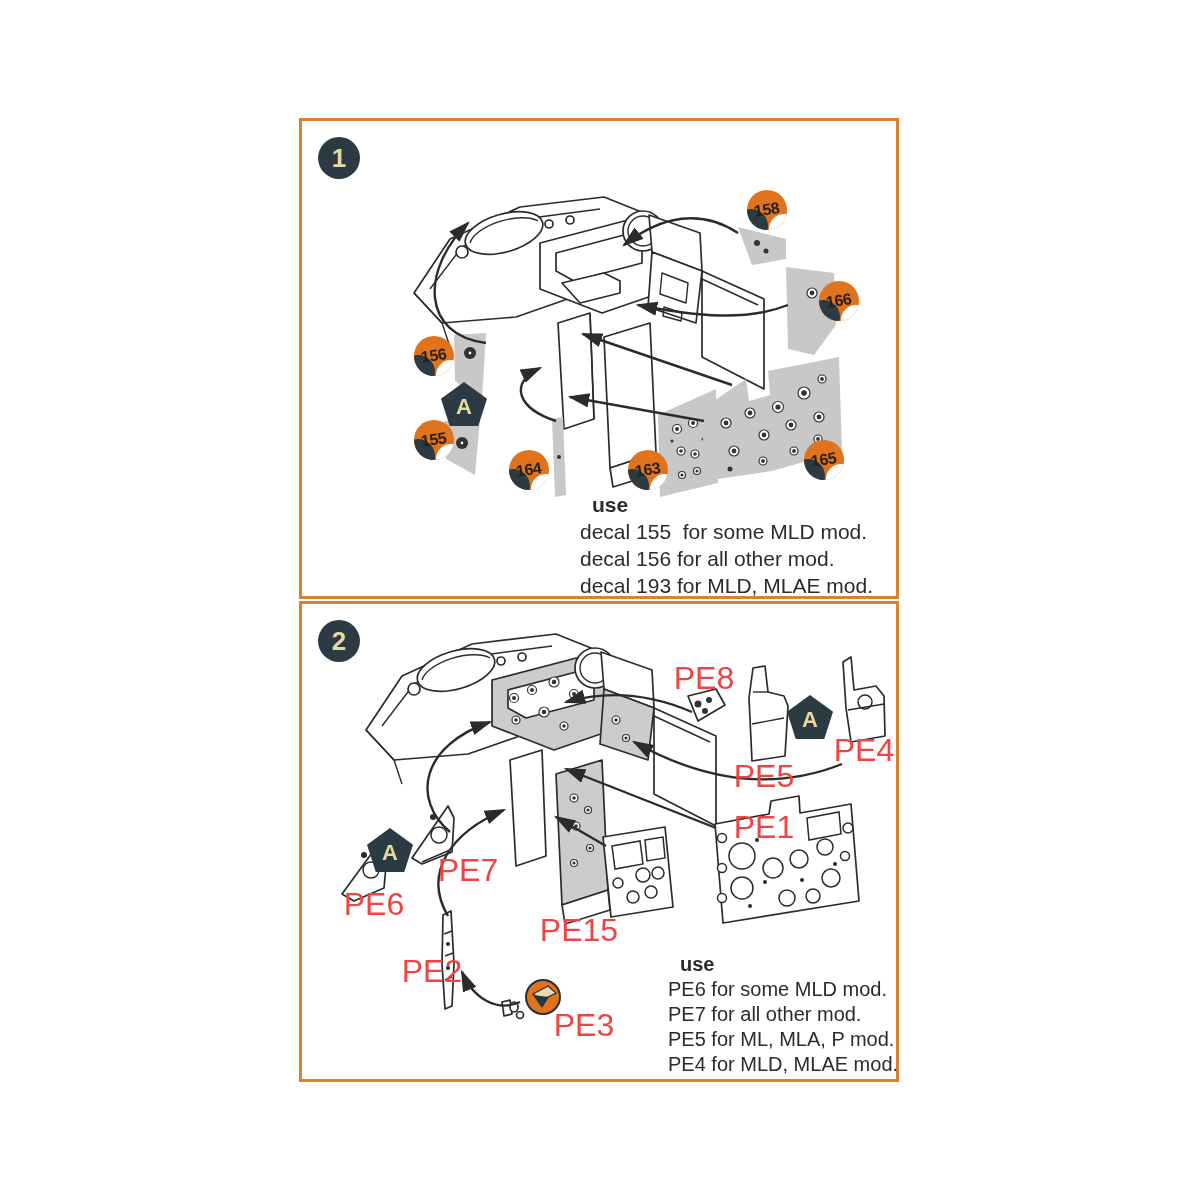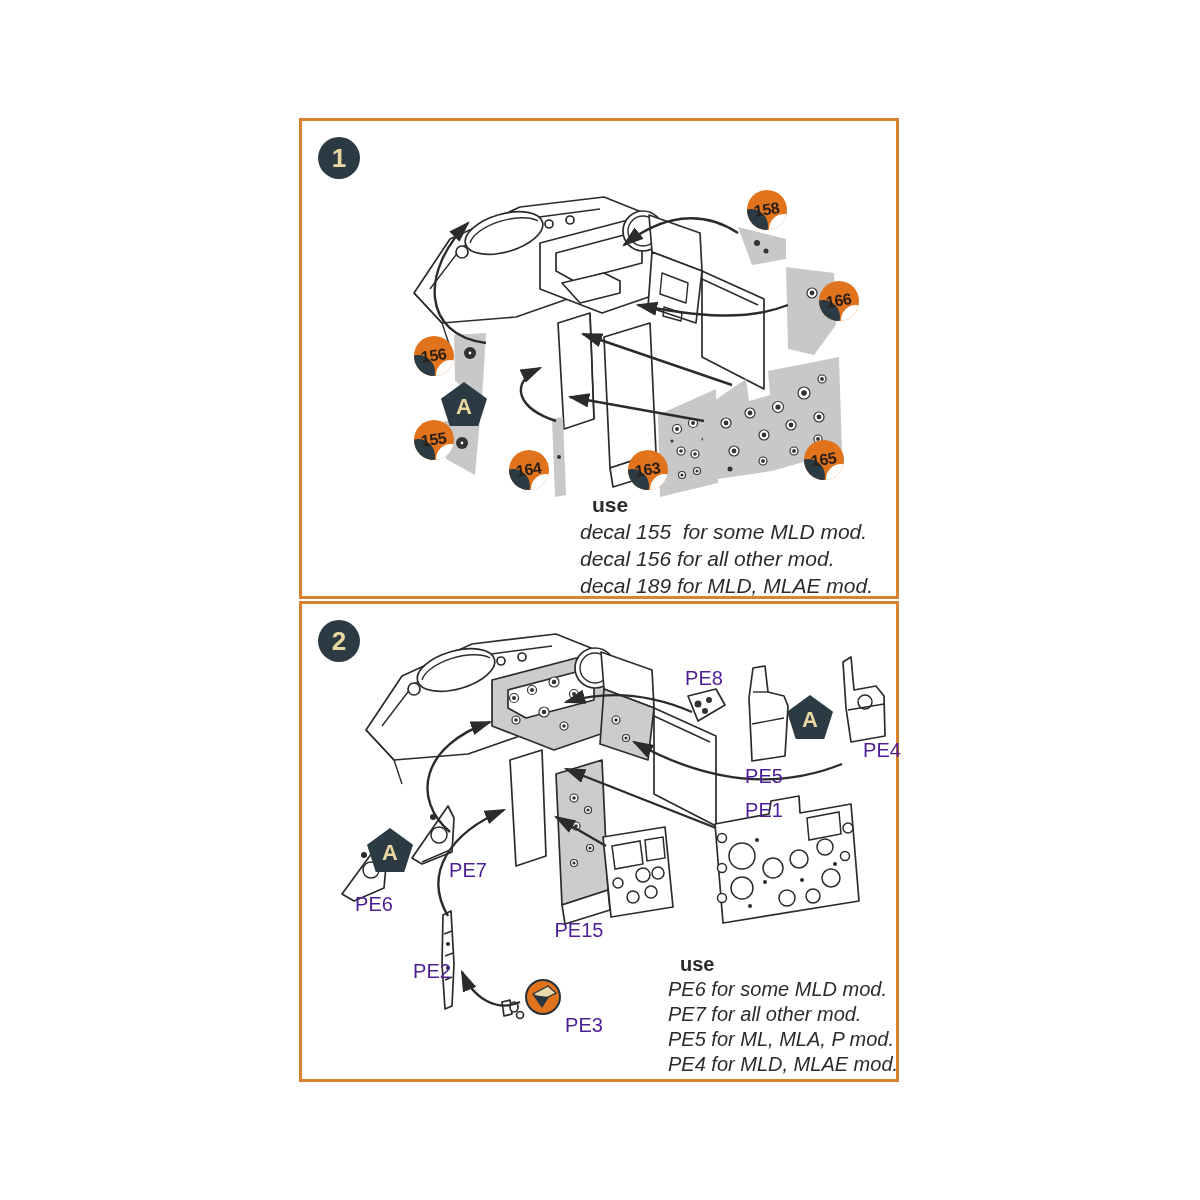--- a/index.html
+++ b/index.html
@@ -35,26 +35,26 @@
   .badge span{
     position:relative;z-index:2;font-size:16px;font-weight:bold;color:#2a2017;
     transform:rotate(-8deg);letter-spacing:-0.5px;
   }
   .pent{
     position:absolute;width:46px;height:44px;background:#2b3a43;
     clip-path:polygon(50% 0%, 100% 38%, 81% 100%, 19% 100%, 0% 38%);
     display:flex;align-items:center;justify-content:center;
   }
   .pent span{color:#e8d7a0;font-size:22px;font-weight:bold;margin-top:5px;}
-  .pe-label{position:absolute;font-size:20px;color:#4c1d95;transform:translate(-50%,-50%);white-space:nowrap;}
+  .pe-label{position:absolute;font-size:32px;color:#ef4444;transform:translate(-50%,-50%);white-space:nowrap;}
   .use-block{position:absolute;line-height:26px;}
   #panel1 .use-block{left:278px;top:370px;font-size:21px;line-height:27px;}
   #panel2 .use-block{left:366px;top:348px;font-size:20px;line-height:25px;}
   .use-heading{font-weight:bold;margin-left:12px;}
-  .use-line{white-space:pre;font-style:italic;}
+  .use-line{white-space:pre;}
   svg .ln{fill:#ffffff;stroke:#2b2b2b;stroke-width:1.7;stroke-linejoin:round;}
   svg .lnf{fill:none;stroke:#2b2b2b;stroke-width:1.4;stroke-linejoin:round;}
   svg .gray{fill:#c8c8c8;stroke:none;}
   svg .grayln{fill:#cccccc;stroke:#2b2b2b;stroke-width:1.7;stroke-linejoin:round;}
   svg .arrow{fill:none;stroke:#2b2b2b;stroke-width:2.4;}
   svg .dialo{fill:#ffffff;stroke:#333333;stroke-width:1.2;}
   svg .diali{fill:#333333;stroke:none;}
   svg .hole{fill:#ffffff;stroke:#2b2b2b;stroke-width:1.5;}
   svg .dot{fill:#2b2b2b;stroke:none;}
 </style>
@@ -208,21 +208,21 @@
     </div>
 
   <div class="pent" style="left:139px;top:261px;">
     <span>A</span>
     </div>
 
   <div class="use-block">
     <div class="use-heading">use</div>
     <div class="use-line">decal 155  for some MLD mod.</div>
     <div class="use-line">decal 156 for all other mod.</div>
-    <div class="use-line">decal 189 for MLD, MLAE mod.</div>
+    <div class="use-line">decal 193 for MLD, MLAE mod.</div>
   </div>
 </div>
 
 <div class="panel" id="panel2">
 
   <svg class="illustration" viewBox="0 0 594 475">
     <defs>
       <marker id="ah2" orient="auto" markerWidth="10" markerHeight="8" refX="8" refY="3">
         <path d="M0,0 L9,3 L0,6 Z" fill="#2b2b2b"></path>
       </marker>
@@ -366,22 +366,22 @@
       <path class="arrow" marker-end="url(#ah2)" d="M218,398 C196,408 172,396 160,368"></path>
     </g>
   </svg>
 
   <div class="step-badge">
     <span>2</span>
   </div>
 
   <div class="pe-label" style="left:402px;top:74px;">PE8</div>
   <div class="pe-label" style="left:462px;top:172px;">PE5</div>
-  <div class="pe-label" style="left:580px;top:146px;">PE4</div>
-  <div class="pe-label" style="left:462px;top:206px;">PE1</div>
+  <div class="pe-label" style="left:562px;top:146px;">PE4</div>
+  <div class="pe-label" style="left:462px;top:223px;">PE1</div>
   <div class="pe-label" style="left:277px;top:326px;">PE15</div>
   <div class="pe-label" style="left:150px;top:266px;margin-left:16px;">PE7</div>
   <div class="pe-label" style="left:72px;top:300px;">PE6</div>
   <div class="pe-label" style="left:130px;top:367px;">PE2</div>
   <div class="pe-label" style="left:282px;top:421px;">PE3</div>
 
   <div class="pent" style="left:485px;top:91px;">
     <span>A</span>
     </div>
   <div class="pent" style="left:65px;top:224px;">

